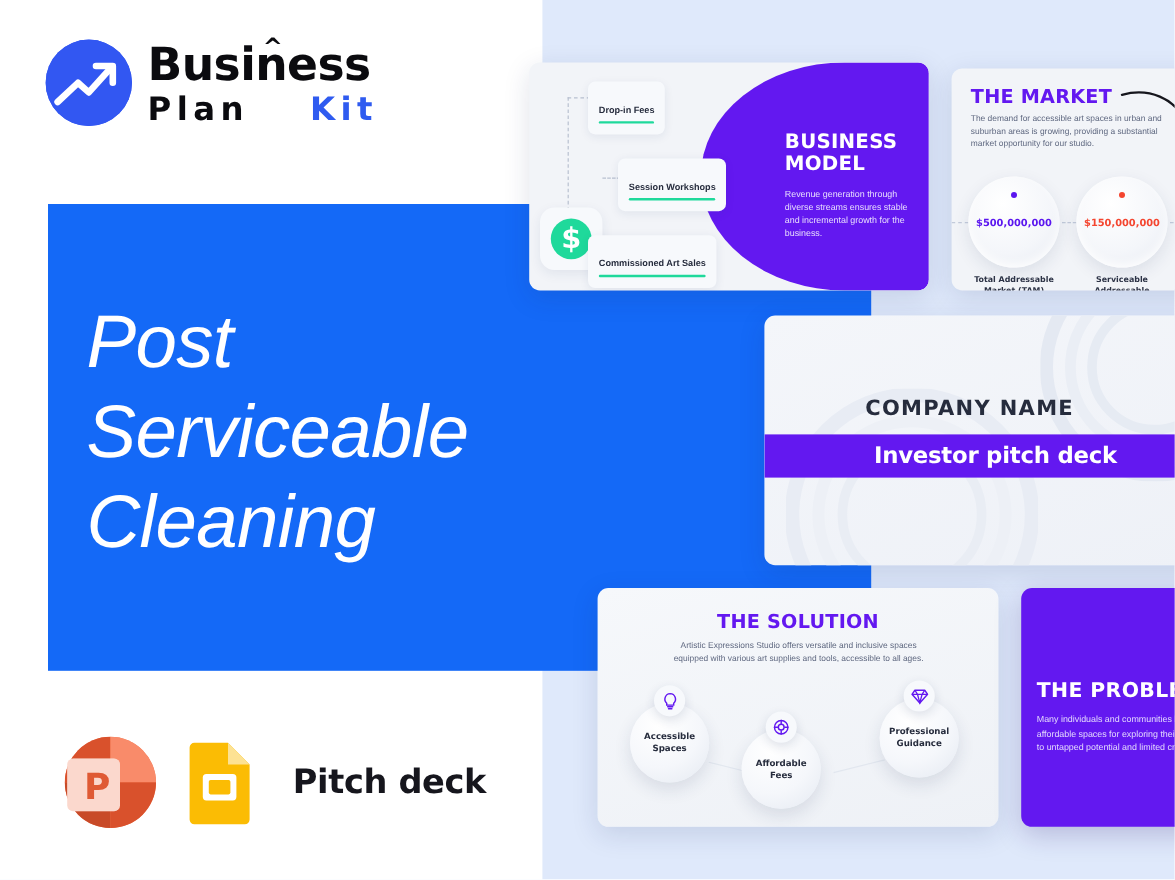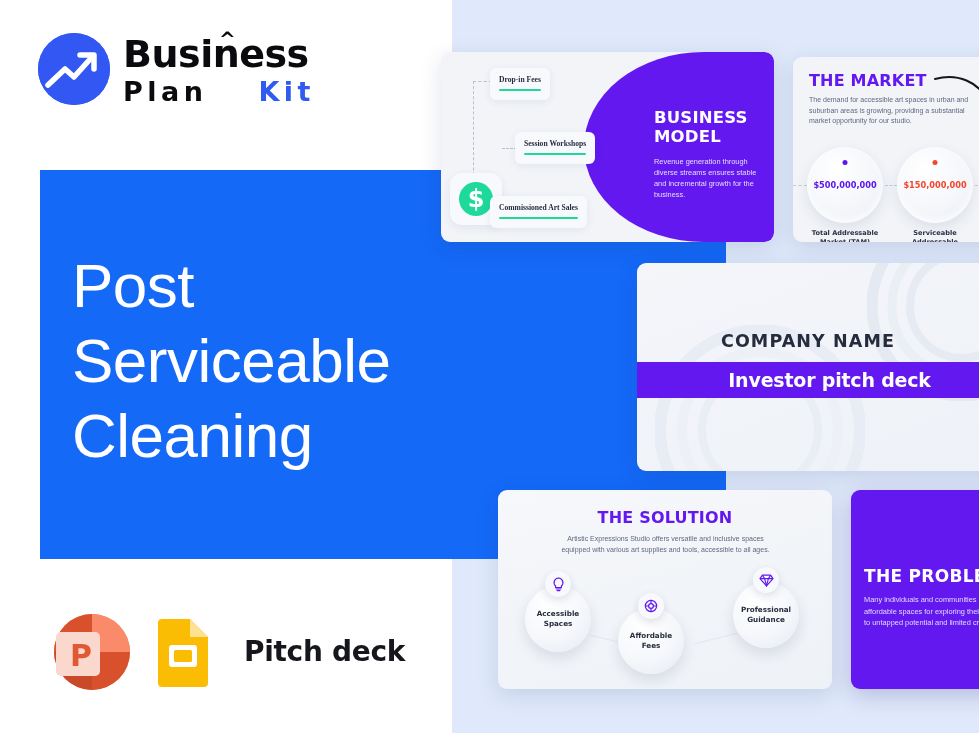--- a/index.html
+++ b/index.html
@@ -65,20 +65,21 @@
   .headline {
     position: absolute;
     left: 72px; top: 248px;
     color: #ffffff;
     font-size: 62px;
     line-height: 75px;
     font-weight: 400;
     letter-spacing: -0.5px;
     z-index: 25;
     font-family: "Liberation Sans", sans-serif;
+    font-style: italic;
   }
 
   
   .footer {
     position: absolute;
     left: 40px; top: 608px;
     display: flex; align-items: center; gap: 16px;
     z-index: 30;
   }
   .ppt-icon { position: relative; width: 92px; height: 86px; }
@@ -137,21 +138,22 @@
   }
   .bm-pill {
     position: absolute;
     background: #f7f9fc; border-radius: 6px;
     box-shadow: 0 2px 8px rgba(25,50,100,.08);
     padding: 7px 9px 9px 9px;
   }
   .bm-pill .lbl {
     font-size: 7.6px; font-weight: 700; color: #262c3d;
     white-space: nowrap;
-    font-family: Liberation Serif, serif;
+    font-family: Liberation Sans, sans-serif;
+    margin-top: 12px;
   }
   .bm-pill .bar {
     margin-top: 5px; height: 2.3px; background: #1fd99b; border-radius: 2px;
   }
   #bm-pill-0 { left: 49px; top: 16px; }
   #bm-pill-1 { left: 74px; top: 80px; }
   #bm-pill-2 { left: 49px; top: 144px; }
   .bm-dash-v {
     position: absolute; left: 32px; top: 29px; width: 0; height: 130px;
     border-left: 1.2px dashed #b8c0d0;

